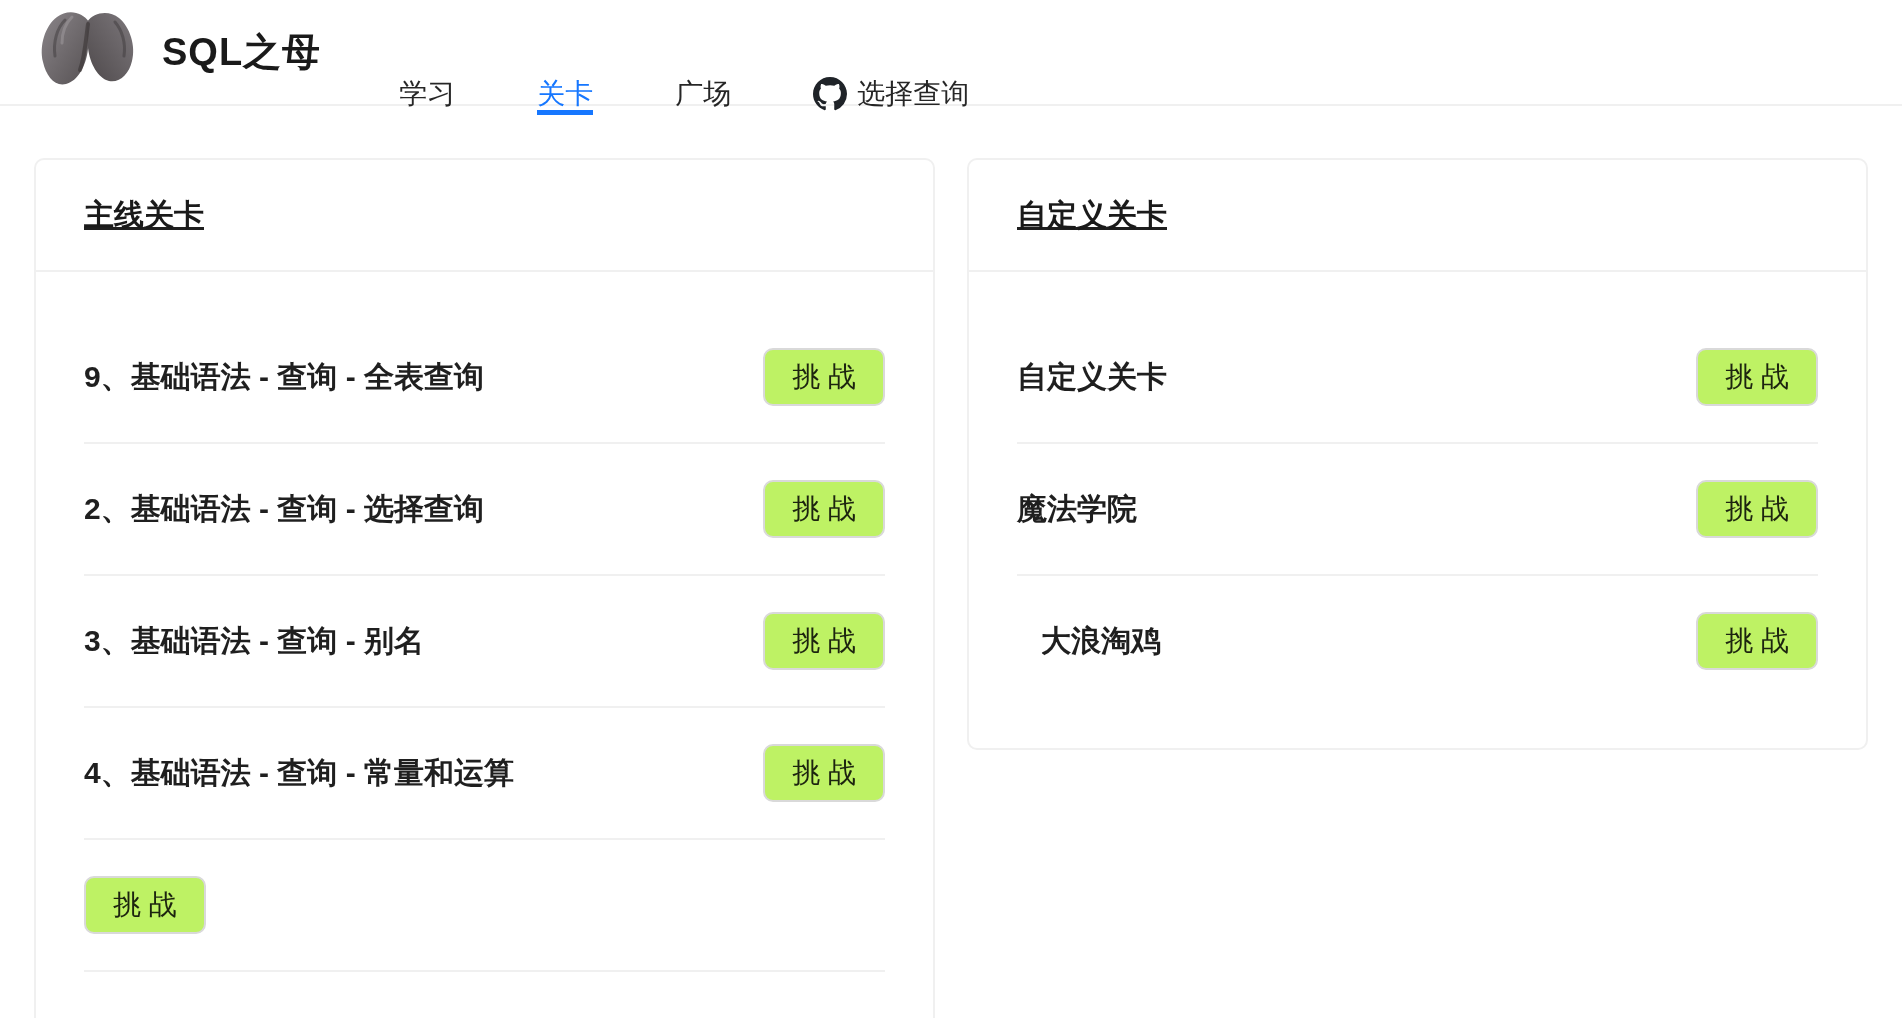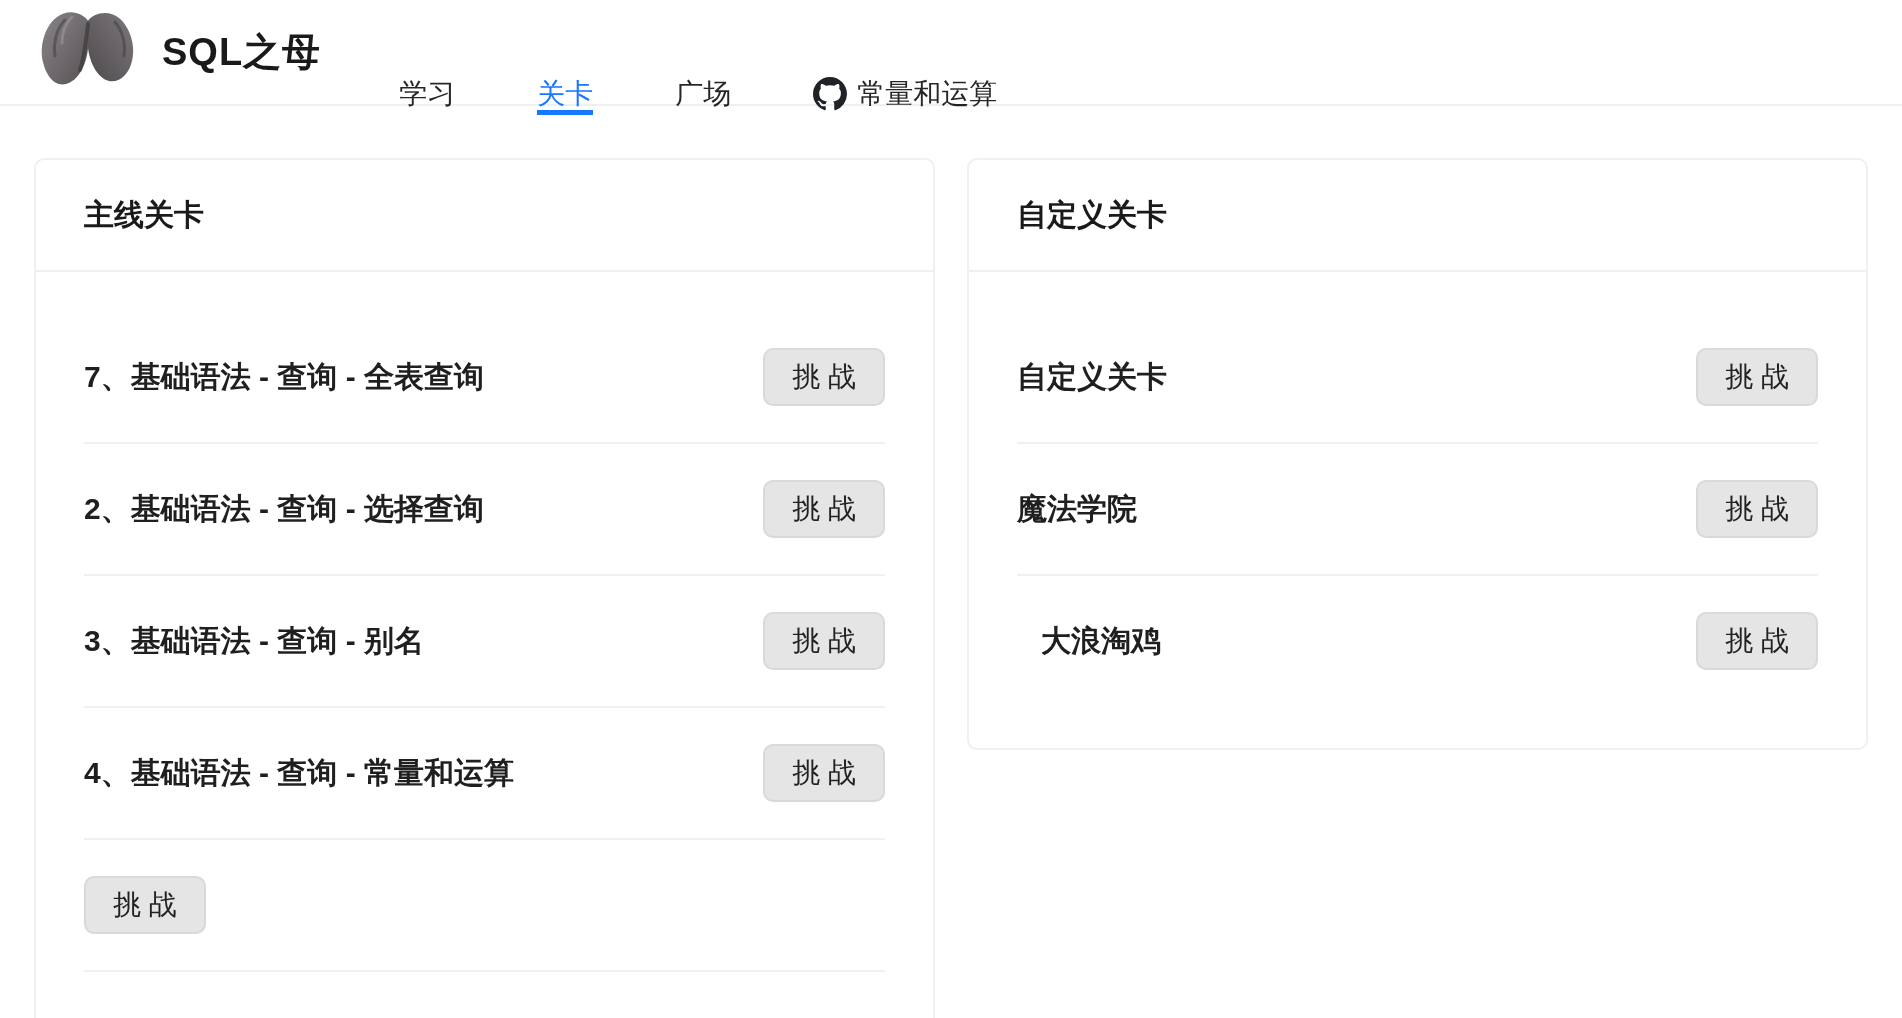--- a/index.html
+++ b/index.html
@@ -66,20 +66,21 @@
   .card {
     width: 904px;
     background: #fff;
     border: 2px solid #f0f0f0;
     border-radius: 10px;
   }
   .card-main { min-height: 1100px; }
   .card-header {
     padding: 34px 48px;
     border-bottom: 2px solid #f0f0f0;
+    text-decoration: underline;
   }
   .card-title {
     font-size: 30px;
     font-weight: 700;
     color: #1a1a1a;
     line-height: 42px;
   }
   .card-body { padding: 40px 48px 42px 48px; }
 
   .level-row {
@@ -95,21 +96,21 @@
     font-weight: 700;
     color: #1f1f1f;
     line-height: 42px;
   }
   .challenge-btn {
     height: 58px;
     padding: 0 27px;
     font-size: 28px;
     font-family: inherit;
     color: rgba(0,0,0,0.85);
-    background: #e5e5e5;
+    background: #bef264;
     border: 2px solid #d9d9d9;
     border-radius: 10px;
     cursor: pointer;
     white-space: nowrap;
     line-height: 54px;
   }
 </style>
 </head>
 <body>
 
@@ -142,34 +143,34 @@
     <a class="nav-item active">
       <span>关卡</span>
     </a>
     <a class="nav-item">
       <span>广场</span>
     </a>
     <a class="nav-item">
       <svg class="gh-icon" viewBox="0 0 16 16" aria-hidden="true">
         <path fill="#1f2328" fill-rule="evenodd" d="M8 0C3.58 0 0 3.58 0 8c0 3.54 2.29 6.53 5.47 7.59.4.07.55-.17.55-.38 0-.19-.01-.82-.01-1.49-2.01.37-2.53-.49-2.69-.94-.09-.23-.48-.94-.82-1.13-.28-.15-.68-.52-.01-.53.63-.01 1.08.58 1.23.82.72 1.21 1.87.87 2.33.66.07-.52.28-.87.51-1.07-1.78-.2-3.64-.89-3.64-3.95 0-.87.31-1.59.82-2.15-.08-.2-.36-1.02.08-2.12 0 0 .67-.21 2.2.82.64-.18 1.32-.27 2-.27s1.36.09 2 .27c1.53-1.04 2.2-.82 2.2-.82.44 1.1.16 1.92.08 2.12.51.56.82 1.27.82 2.15 0 3.07-1.87 3.75-3.65 3.95.29.25.54.73.54 1.48 0 1.07-.01 1.93-.01 2.2 0 .21.15.46.55.38A8.01 8.01 0 0 0 16 8c0-4.42-3.58-8-8-8z"></path>
       </svg>
-      <span>常量和运算</span>
+      <span>选择查询</span>
     </a>
   </nav>
 </header>
 
 <main class="main">
 
   <section class="card card-main">
     <div class="card-header">
       <div class="card-title">主线关卡</div>
     </div>
     <div class="card-body">
   <div class="level-row">
-    <span class="level-label">7、基础语法 - 查询 - 全表查询</span>
+    <span class="level-label">9、基础语法 - 查询 - 全表查询</span>
     <button class="challenge-btn">挑 战</button>
   </div>
 
   <div class="level-row">
     <span class="level-label">2、基础语法 - 查询 - 选择查询</span>
     <button class="challenge-btn">挑 战</button>
   </div>
 
   <div class="level-row">
     <span class="level-label">3、基础语法 - 查询 - 别名</span>

